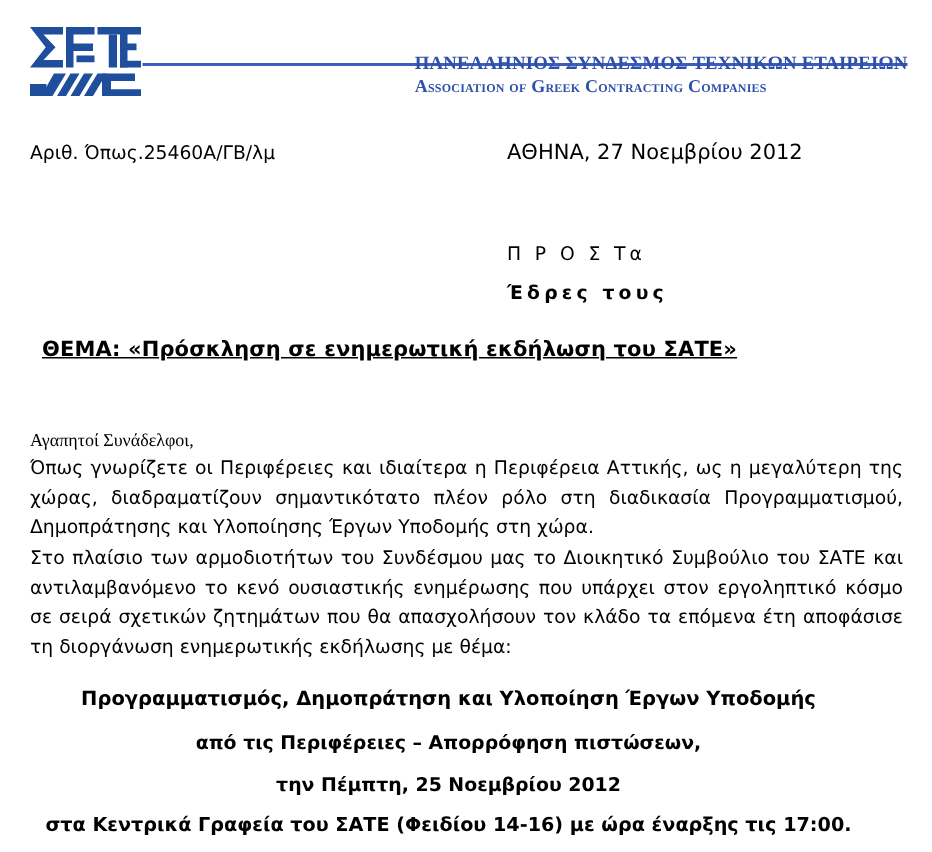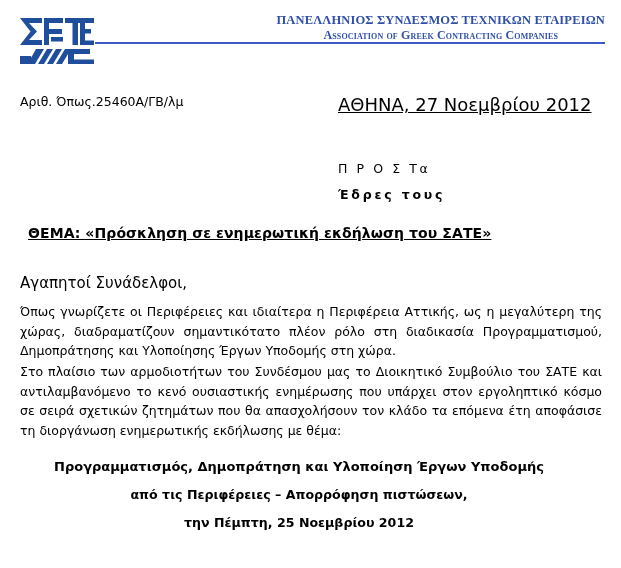--- a/index.html
+++ b/index.html
@@ -38,22 +38,22 @@
     position: absolute;
     left: 95px;
     top: 42px;
     width: 510px;
     height: 2px;
     background: #3c5cc4;
   }
   .org-names {
     position: absolute;
     right: 16px;
-    top: 12px;
-    text-align: center;
+    top: 34px;
+    text-align: left;
     line-height: 1.28;
   }
   .org-line {
     display: block;
     color: #2f50a8;
     font-family: "Liberation Serif", serif;
     font-weight: bold;
     font-variant: small-caps;
     font-size: 12.5px;
     letter-spacing: 0.15px;
@@ -65,22 +65,21 @@
   .ref-line {
     position: absolute;
     left: 20px;
     top: 94px;
     font-size: 12.5px;
   }
   .date-line {
     position: absolute;
     left: 338px;
     top: 94px;
-    font-size: 18px;
-    text-decoration: underline;
+    font-size: 14px;
   }
 
   .recipient {
     position: absolute;
     left: 338px;
     top: 130px;
     font-size: 12.5px;
     line-height: 26px;
     margin-top: 26px;
   }
@@ -98,22 +97,23 @@
     top: 225px;
     font-size: 14px;
     font-weight: bold;
     letter-spacing: 0.1px;
     text-decoration: underline;
   }
 
   .salutation {
     position: absolute;
     left: 20px;
-    top: 274px;
-    font-size: 15px;
+    top: 286px;
+    font-size: 12px;
+    font-family: Liberation Serif, serif;
   }
 
   .para {
     position: absolute;
     left: 20px;
     width: 582px;
     font-size: 12.5px;
     line-height: 19.5px;
     text-align: justify;
     text-justify: inter-word;
@@ -197,15 +197,16 @@
   <div class="salutation">Αγαπητοί Συνάδελφοι,</div>
 
   <div class="para para-1">Όπως γνωρίζετε οι Περιφέρειες και ιδιαίτερα η Περιφέρεια Αττικής, ως η μεγαλύτερη της χώρας, διαδραματίζουν σημαντικότατο πλέον ρόλο στη διαδικασία Προγραμματισμού, Δημοπράτησης και Υλοποίησης Έργων Υποδομής στη χώρα.</div>
 
   <div class="para para-2">Στο πλαίσιο των αρμοδιοτήτων του Συνδέσμου μας το Διοικητικό Συμβούλιο του ΣΑΤΕ και αντιλαμβανόμενο το κενό ουσιαστικής ενημέρωσης που υπάρχει στον εργοληπτικό κόσμο σε σειρά σχετικών ζητημάτων που θα απασχολήσουν τον κλάδο τα επόμενα έτη αποφάσισε τη διοργάνωση ενημερωτικής εκδήλωσης με θέμα:</div>
 
   <div class="event-block">
     <span class="event-line l1">Προγραμματισμός, Δημοπράτηση και Υλοποίηση Έργων Υποδομής</span>
     <span class="event-line l2">από τις Περιφέρειες – Απορρόφηση πιστώσεων,</span>
     <span class="event-line l3">την Πέμπτη, 25 Νοεμβρίου 2012</span>
+    <span class="event-line l4">στα Κεντρικά Γραφεία του ΣΑΤΕ (Φειδίου 14-16) με ώρα έναρξης τις 17:00.</span>
   </div>
 
 </div>
 
 </body></html>

